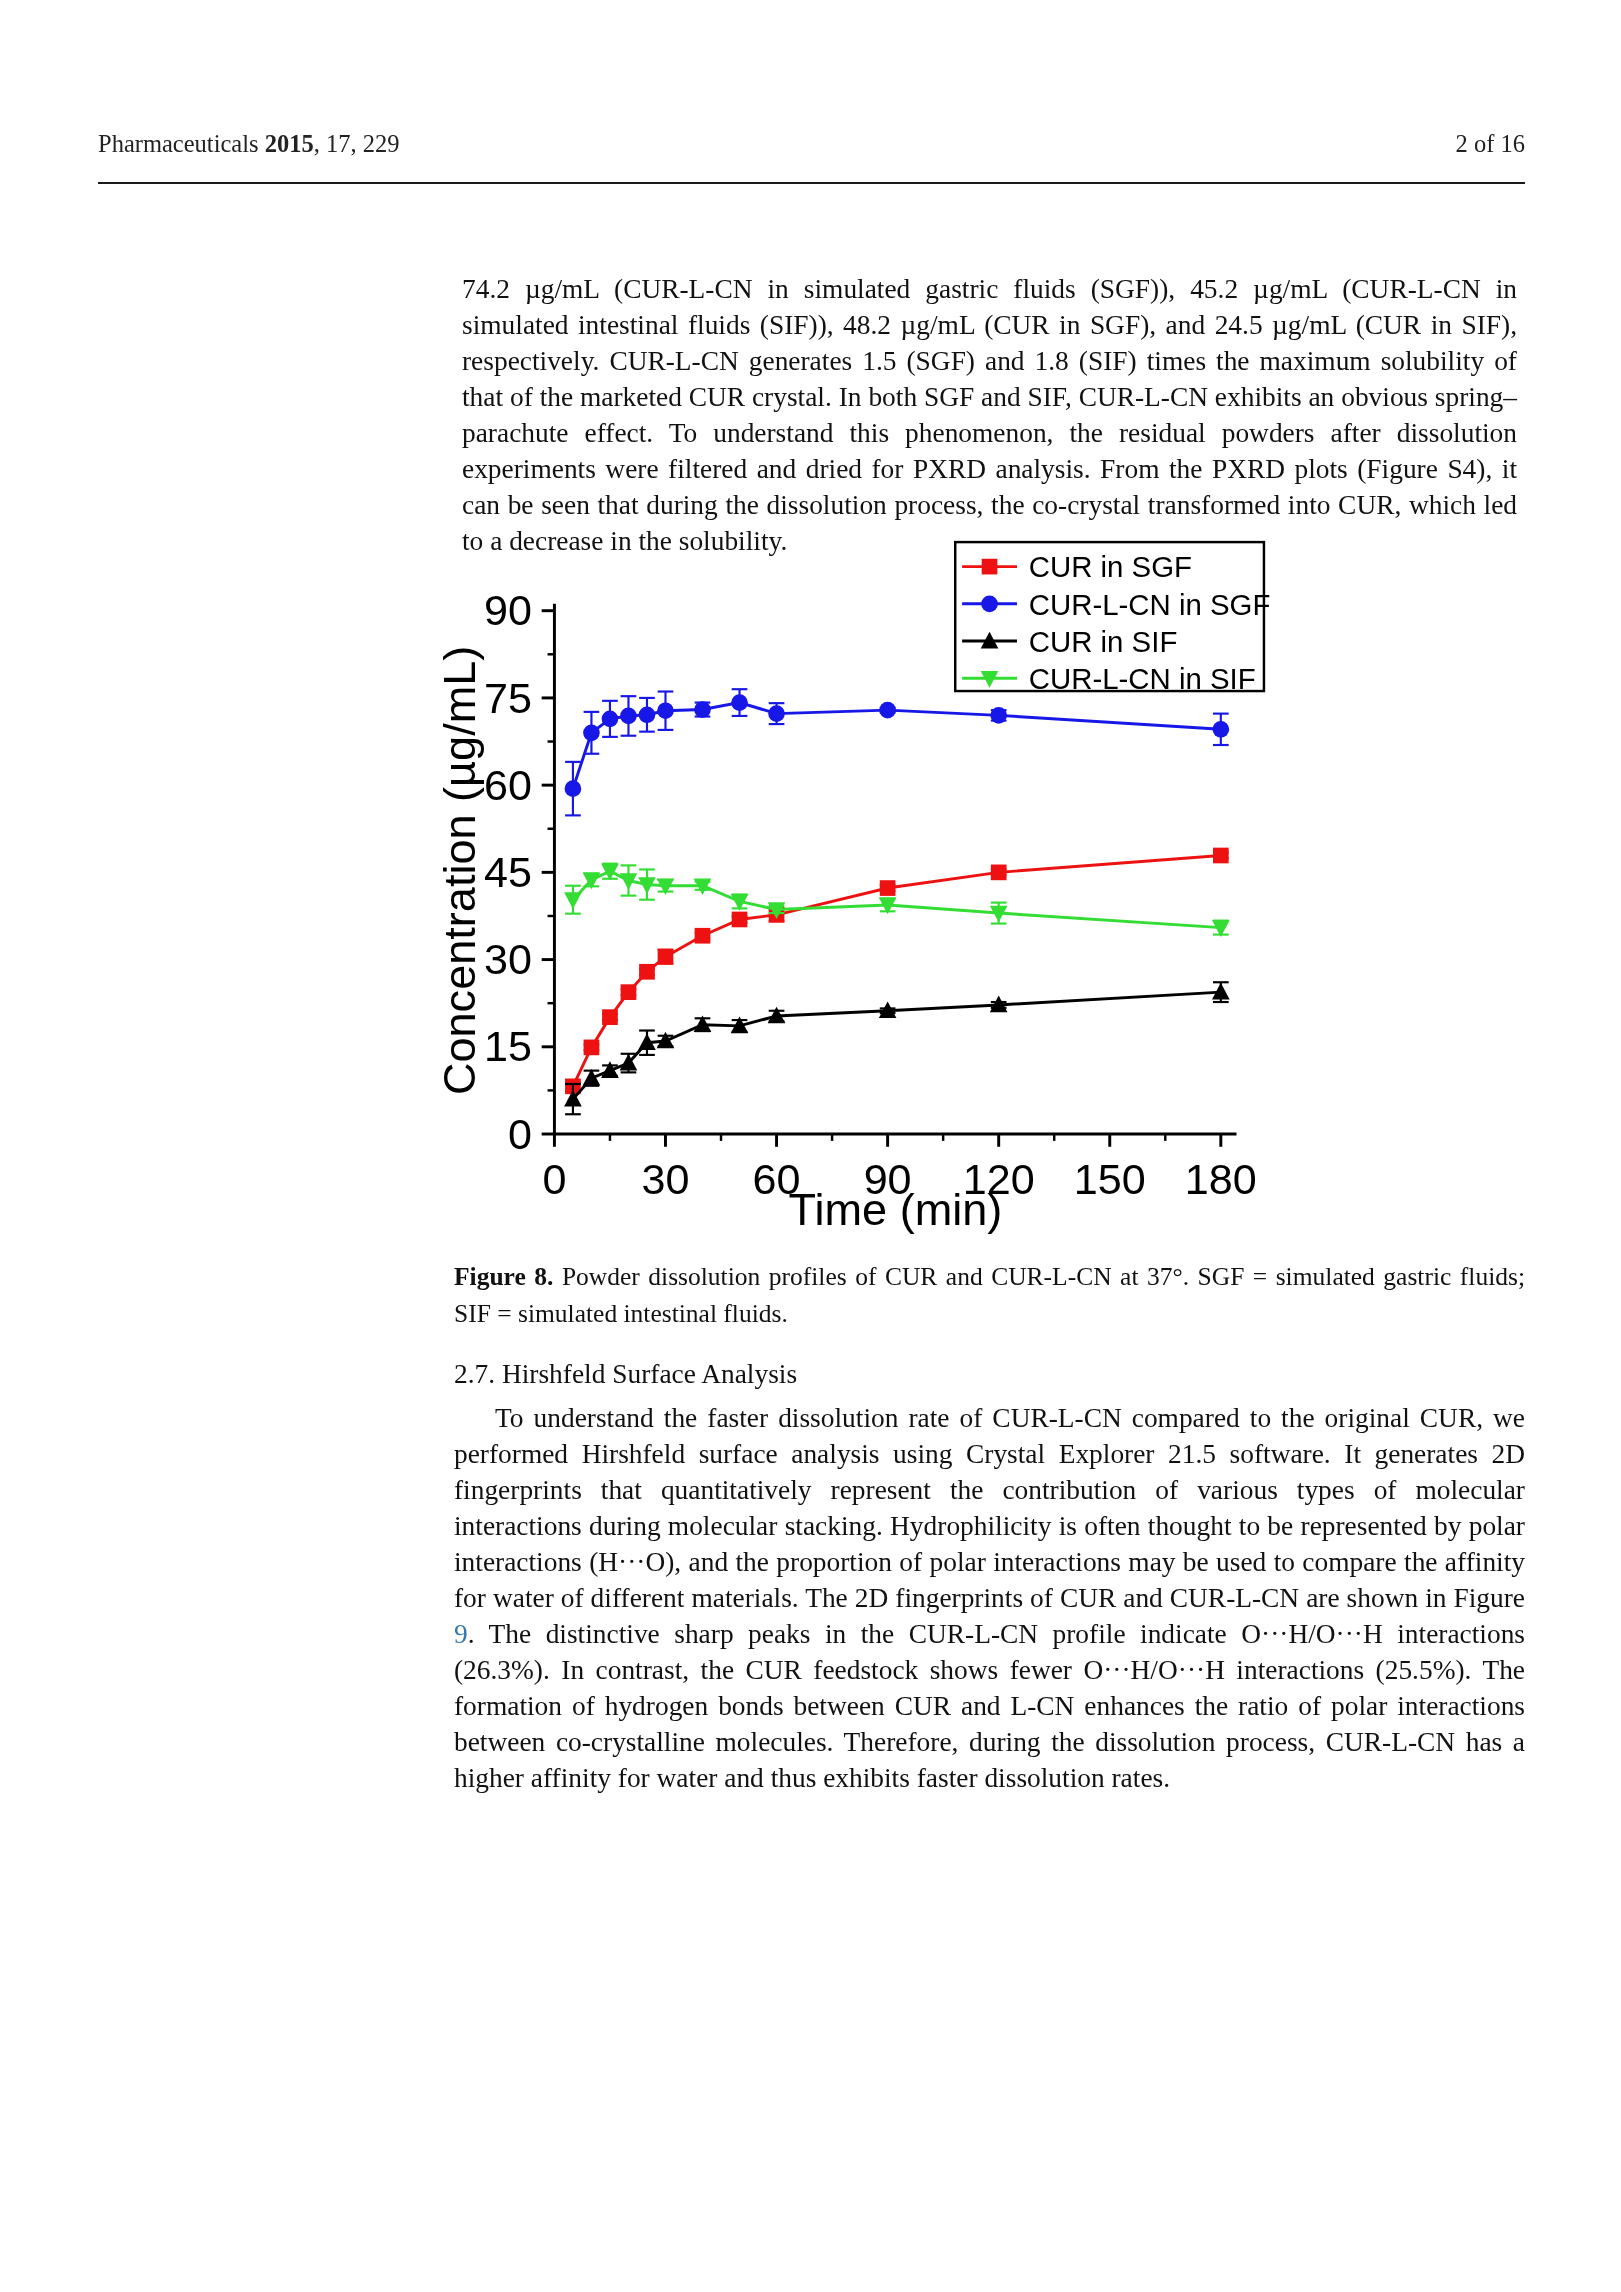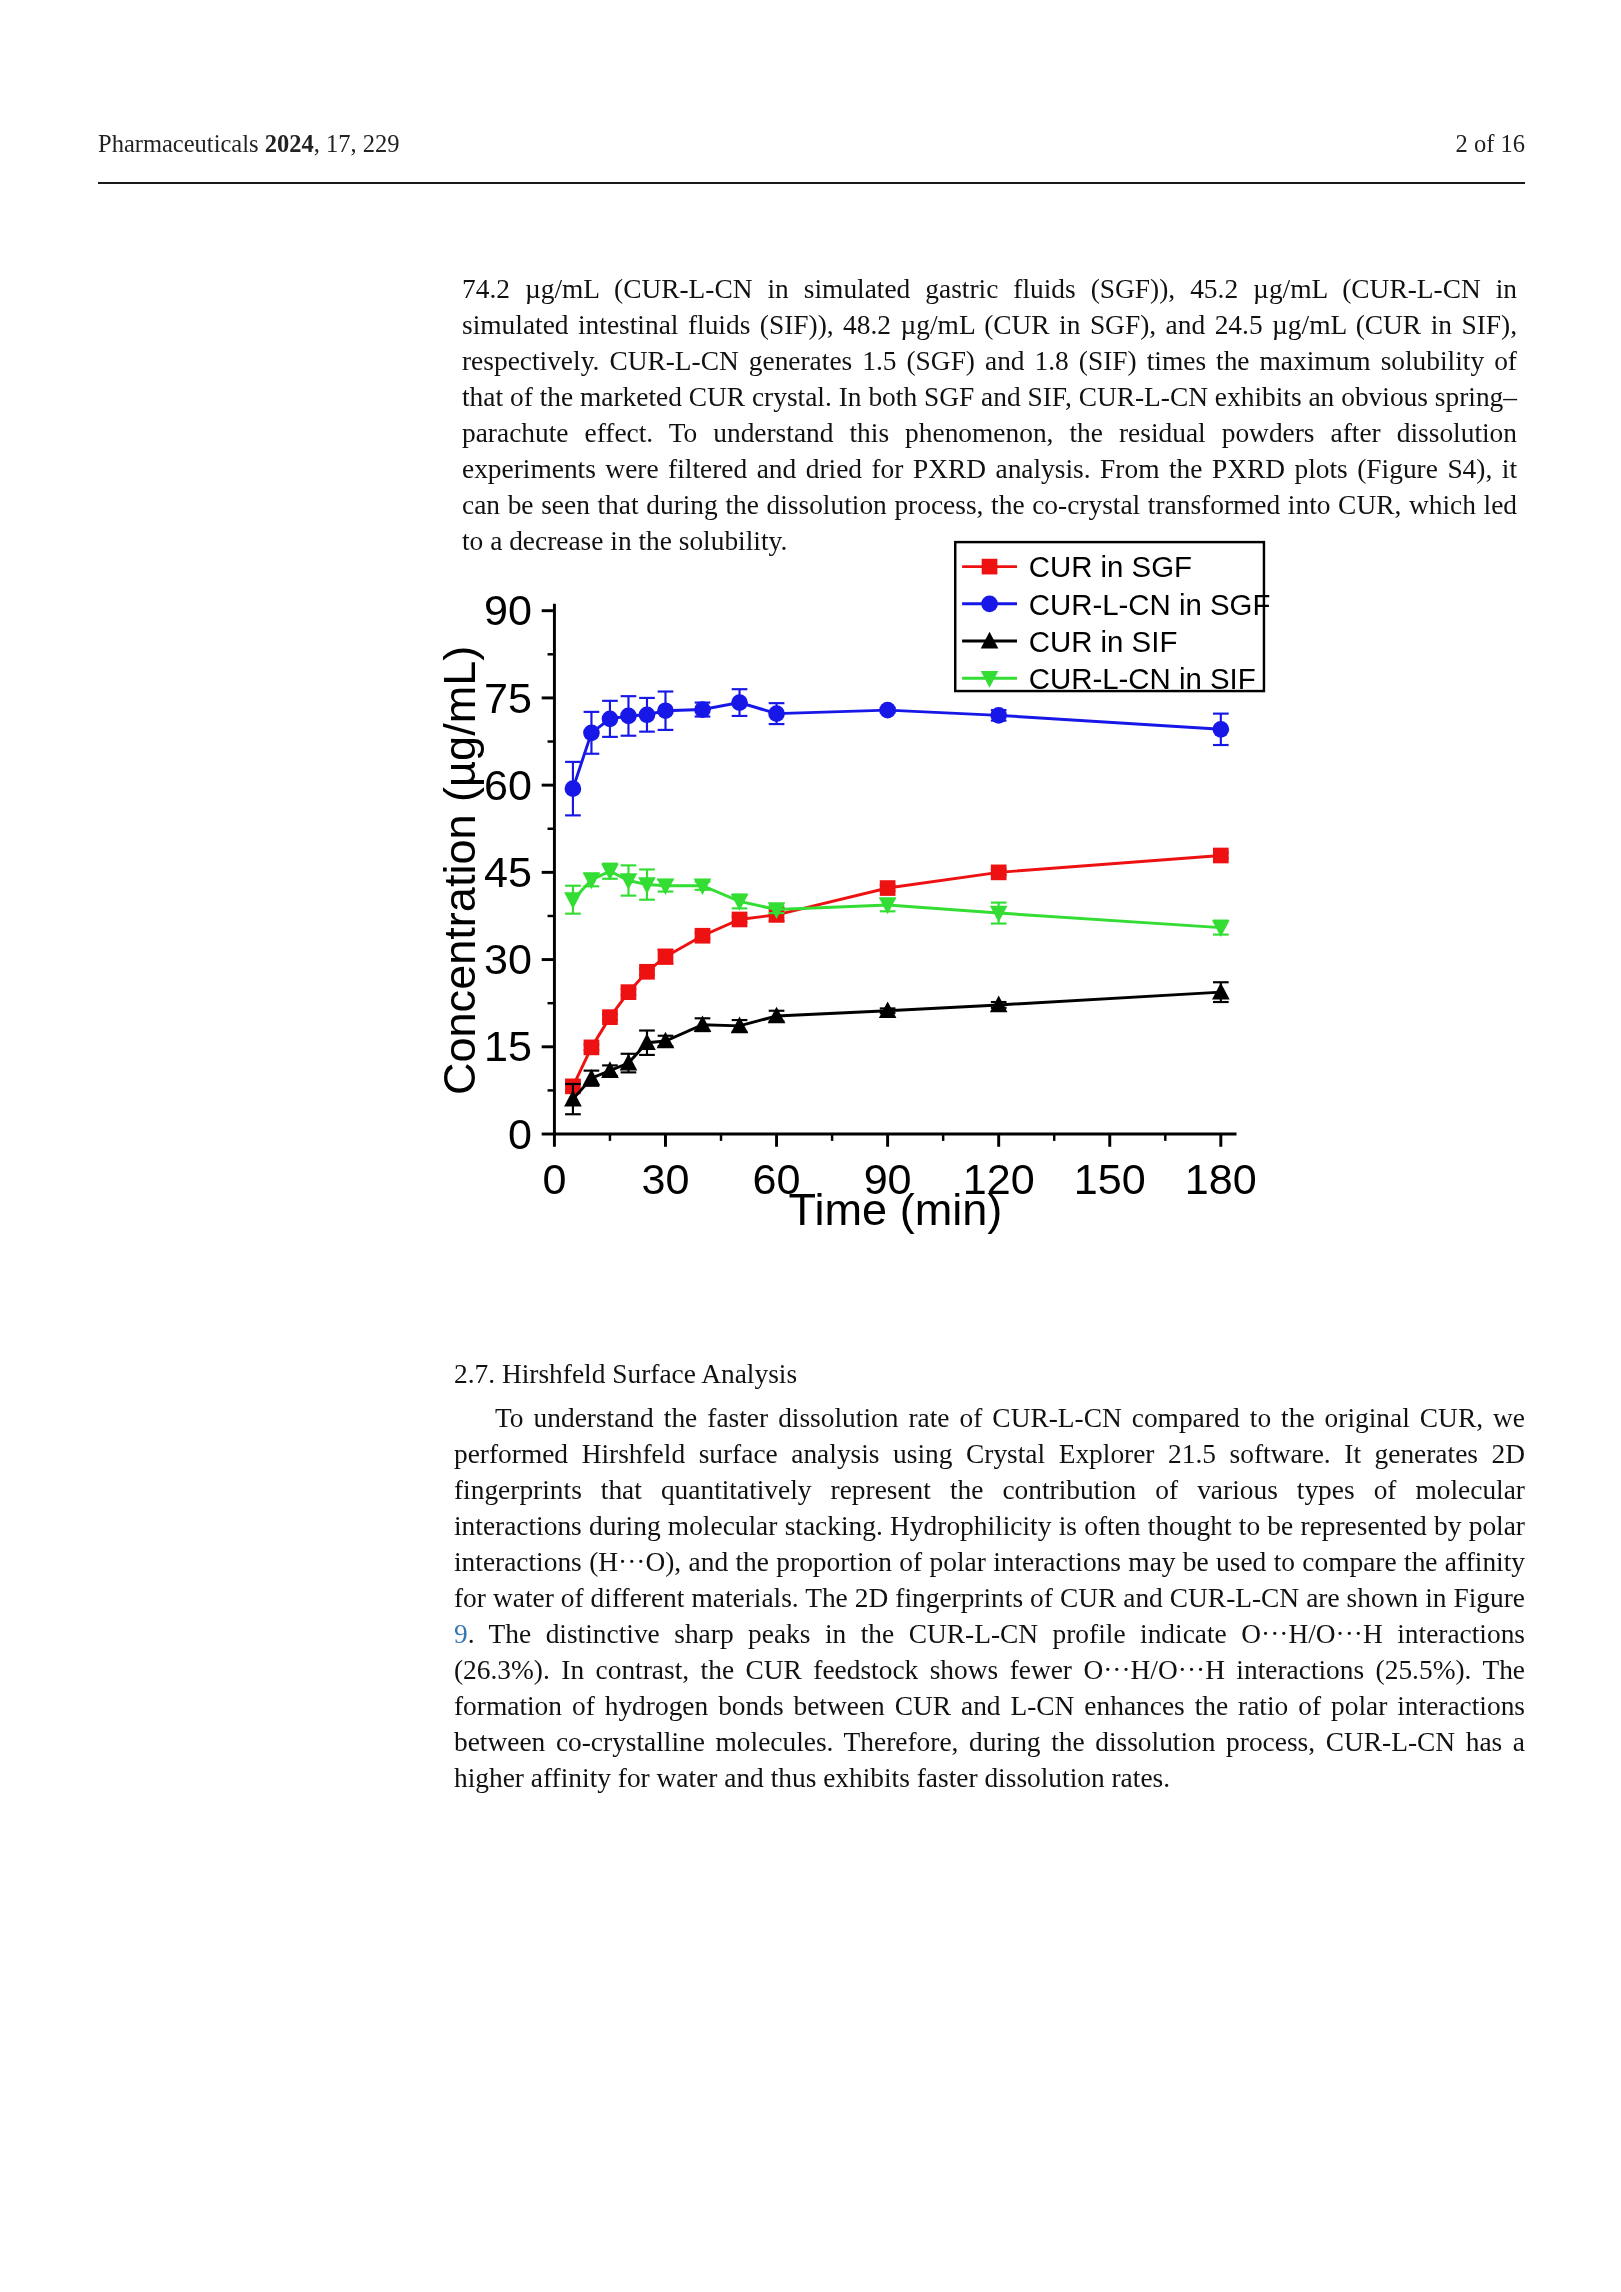--- a/index.html
+++ b/index.html
@@ -44,21 +44,21 @@
   }
   .p2wrap{position:absolute;left:454px;width:1071px;top:1400px;}
   a.figlink{text-decoration:none;cursor:pointer;}
 </style>
 </head>
 <body>
 
 <div class="page">
 
   <div class="header">
-    <div><span class="it">Pharmaceuticals</span> <span class="bold">2024</span><span>, </span><span class="it">17</span><span>, 229</span></div>
+    <div><span class="it">Pharmaceuticals</span> <span class="bold">2015</span><span>, </span><span class="it">17</span><span>, 229</span></div>
     <div>2 of 16</div>
   </div>
 
   <div class="rule"></div>
 
   <div class="bodycol" style="top:263px;">
     <p class="para">74.2 µg/mL (CUR-L-CN in simulated gastric fluids (SGF)), 45.2 µg/mL (CUR-L-CN in simulated intestinal fluids (SIF)), 48.2 µg/mL (CUR in SGF), and 24.5 µg/mL (CUR in SIF), respectively. CUR-L-CN generates 1.5 (SGF) and 1.8 (SIF) times the maximum solubility of that of the marketed CUR crystal. In both SGF and SIF, CUR-L-CN exhibits an obvious spring–parachute effect.  To understand this phenomenon, the residual powders after dissolution experiments were filtered and dried for PXRD analysis. From the PXRD plots (Figure S4), it can be seen that during the dissolution process, the co-crystal transformed into CUR, which led to a decrease in the solubility.</p>
   </div>
 
   <div class="chartwrap">
@@ -323,20 +323,21 @@
           <line x1="545" y1="106" x2="601" y2="106" stroke="#000000" stroke-width="3"></line>
           <polygon points="573,96.5 582,113.5 564,113.5" fill="#000000"></polygon>
           <text x="613" y="117" font-size="30" text-anchor="start" fill="#000">CUR in SIF</text>
           <line x1="545" y1="144" x2="601" y2="144" stroke="#33dd33" stroke-width="3"></line>
           <polygon points="573,153.5 582,136.5 564,136.5" fill="#33dd33"></polygon>
           <text x="613" y="155" font-size="30" text-anchor="start" fill="#000">CUR-L-CN in SIF</text>
         </g>
       </svg>
   </div>
 
+  <p class="caption"><span class="bold">Figure 8.</span><span> Powder dissolution profiles of CUR and CUR-L-CN at 37°. SGF = simulated gastric fluids; SIF = simulated intestinal fluids.</span></p>
 
   <h3 class="sectionheading">2.7. Hirshfeld Surface Analysis</h3>
 
   <div class="p2wrap">
     <p class="para2"><span>To understand the faster dissolution rate of CUR-L-CN compared to the original CUR, we performed Hirshfeld surface analysis using Crystal Explorer 21.5 software. It generates 2D fingerprints that quantitatively represent the contribution of various types of molecular interactions during molecular stacking. Hydrophilicity is often thought to be represented by polar interactions (H···O), and the proportion of polar interactions may be used to compare the affinity for water of different materials.  The 2D fingerprints of CUR and CUR-L-CN are shown in Figure </span><a class="figlink" id="fig9link" style="color: rgb(53, 119, 177);">9</a><span>. The distinctive sharp peaks in the CUR-L-CN profile indicate O···H/O···H interactions (26.3%). In contrast, the CUR feedstock shows fewer O···H/O···H interactions (25.5%). The formation of hydrogen bonds between CUR and L-CN enhances the ratio of polar interactions between co-crystalline molecules. Therefore, during the dissolution process, CUR-L-CN has a higher affinity for water and thus exhibits faster dissolution rates.</span></p>
   </div>
 
 </div>
 
 

